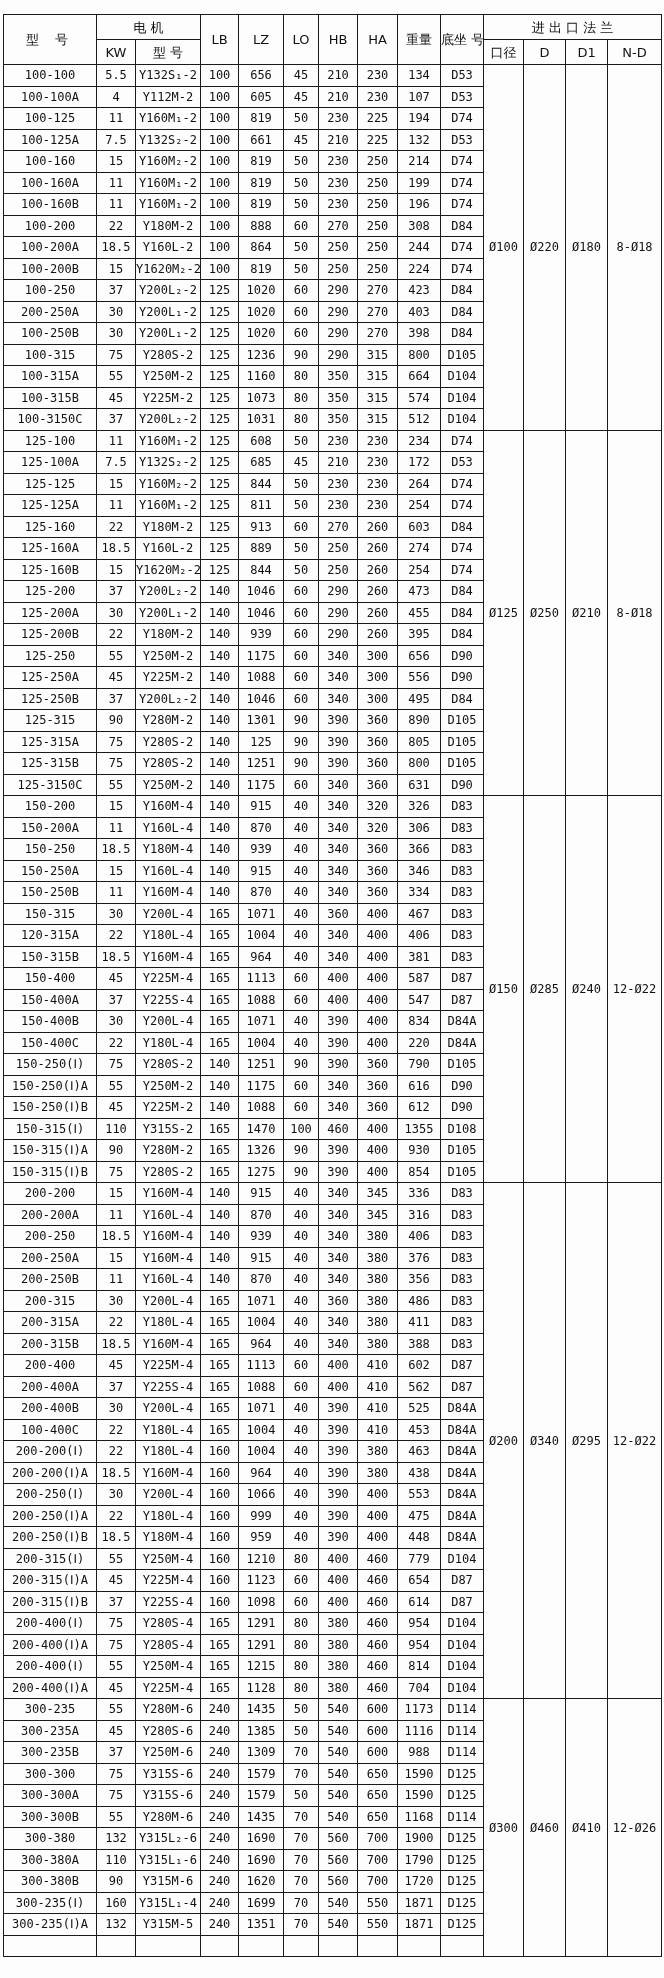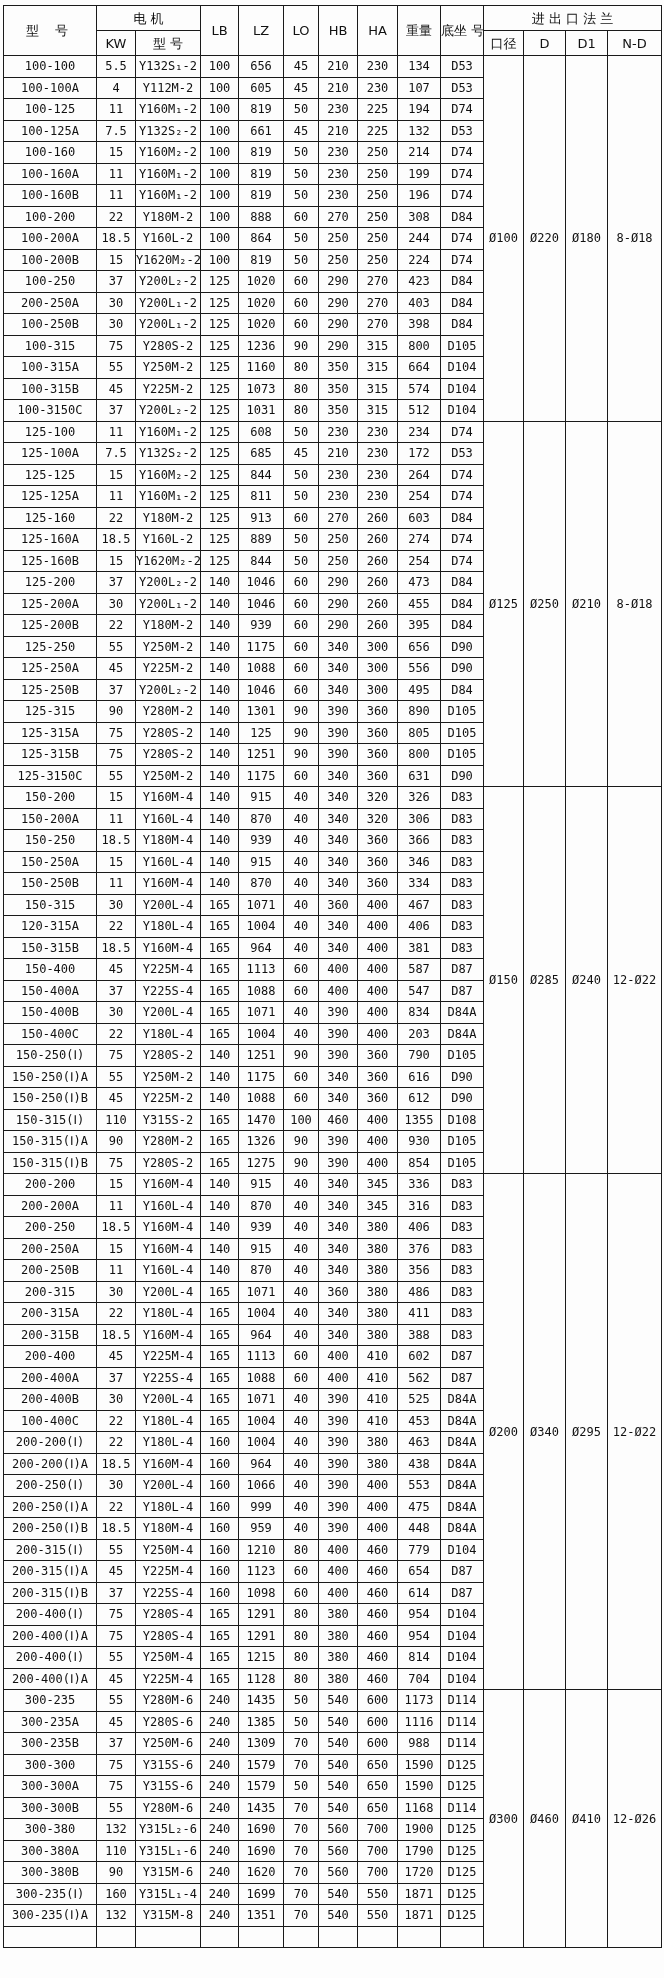--- a/index.html
+++ b/index.html
@@ -6,21 +6,21 @@
     margin: 0;
     padding: 0;
     background: #ffffff;
     width: 664px;
   }
   .sheet {
     width: 664px;
     height: 1978px;
     background: #fdfdfd;
     box-sizing: border-box;
-    padding: 5px 0 0 3px;
+    padding: 14px 0 0 3px;
     font-family: "DejaVu Sans Mono", "Liberation Mono", monospace;
   }
   table.spec {
     border-collapse: collapse;
     table-layout: fixed;
     width: 658px;
   }
   table.spec th, table.spec td {
     border: 1px solid #1a1a1a;
     font-size: 12px;
@@ -649,21 +649,21 @@
         </tr>
         <tr>
           <td class="model-cell">150-400C</td>
           <td>22</td>
           <td>Y180L-4</td>
           <td>165</td>
           <td>1004</td>
           <td>40</td>
           <td>390</td>
           <td>400</td>
-          <td>203</td>
+          <td>220</td>
           <td>D84A</td>
         </tr>
         <tr>
           <td class="model-cell">150-250(Ⅰ)</td>
           <td>75</td>
           <td>Y280S-2</td>
           <td>140</td>
           <td>1251</td>
           <td>90</td>
           <td>390</td>
@@ -1143,21 +1143,21 @@
           <td>1699</td>
           <td>70</td>
           <td>540</td>
           <td>550</td>
           <td>1871</td>
           <td>D125</td>
         </tr>
         <tr>
           <td class="model-cell">300-235(Ⅰ)A</td>
           <td>132</td>
-          <td>Y315M-8</td>
+          <td>Y315M-5</td>
           <td>240</td>
           <td>1351</td>
           <td>70</td>
           <td>540</td>
           <td>550</td>
           <td>1871</td>
           <td>D125</td>
         </tr>
         <tr>
           <td class="model-cell"></td>

